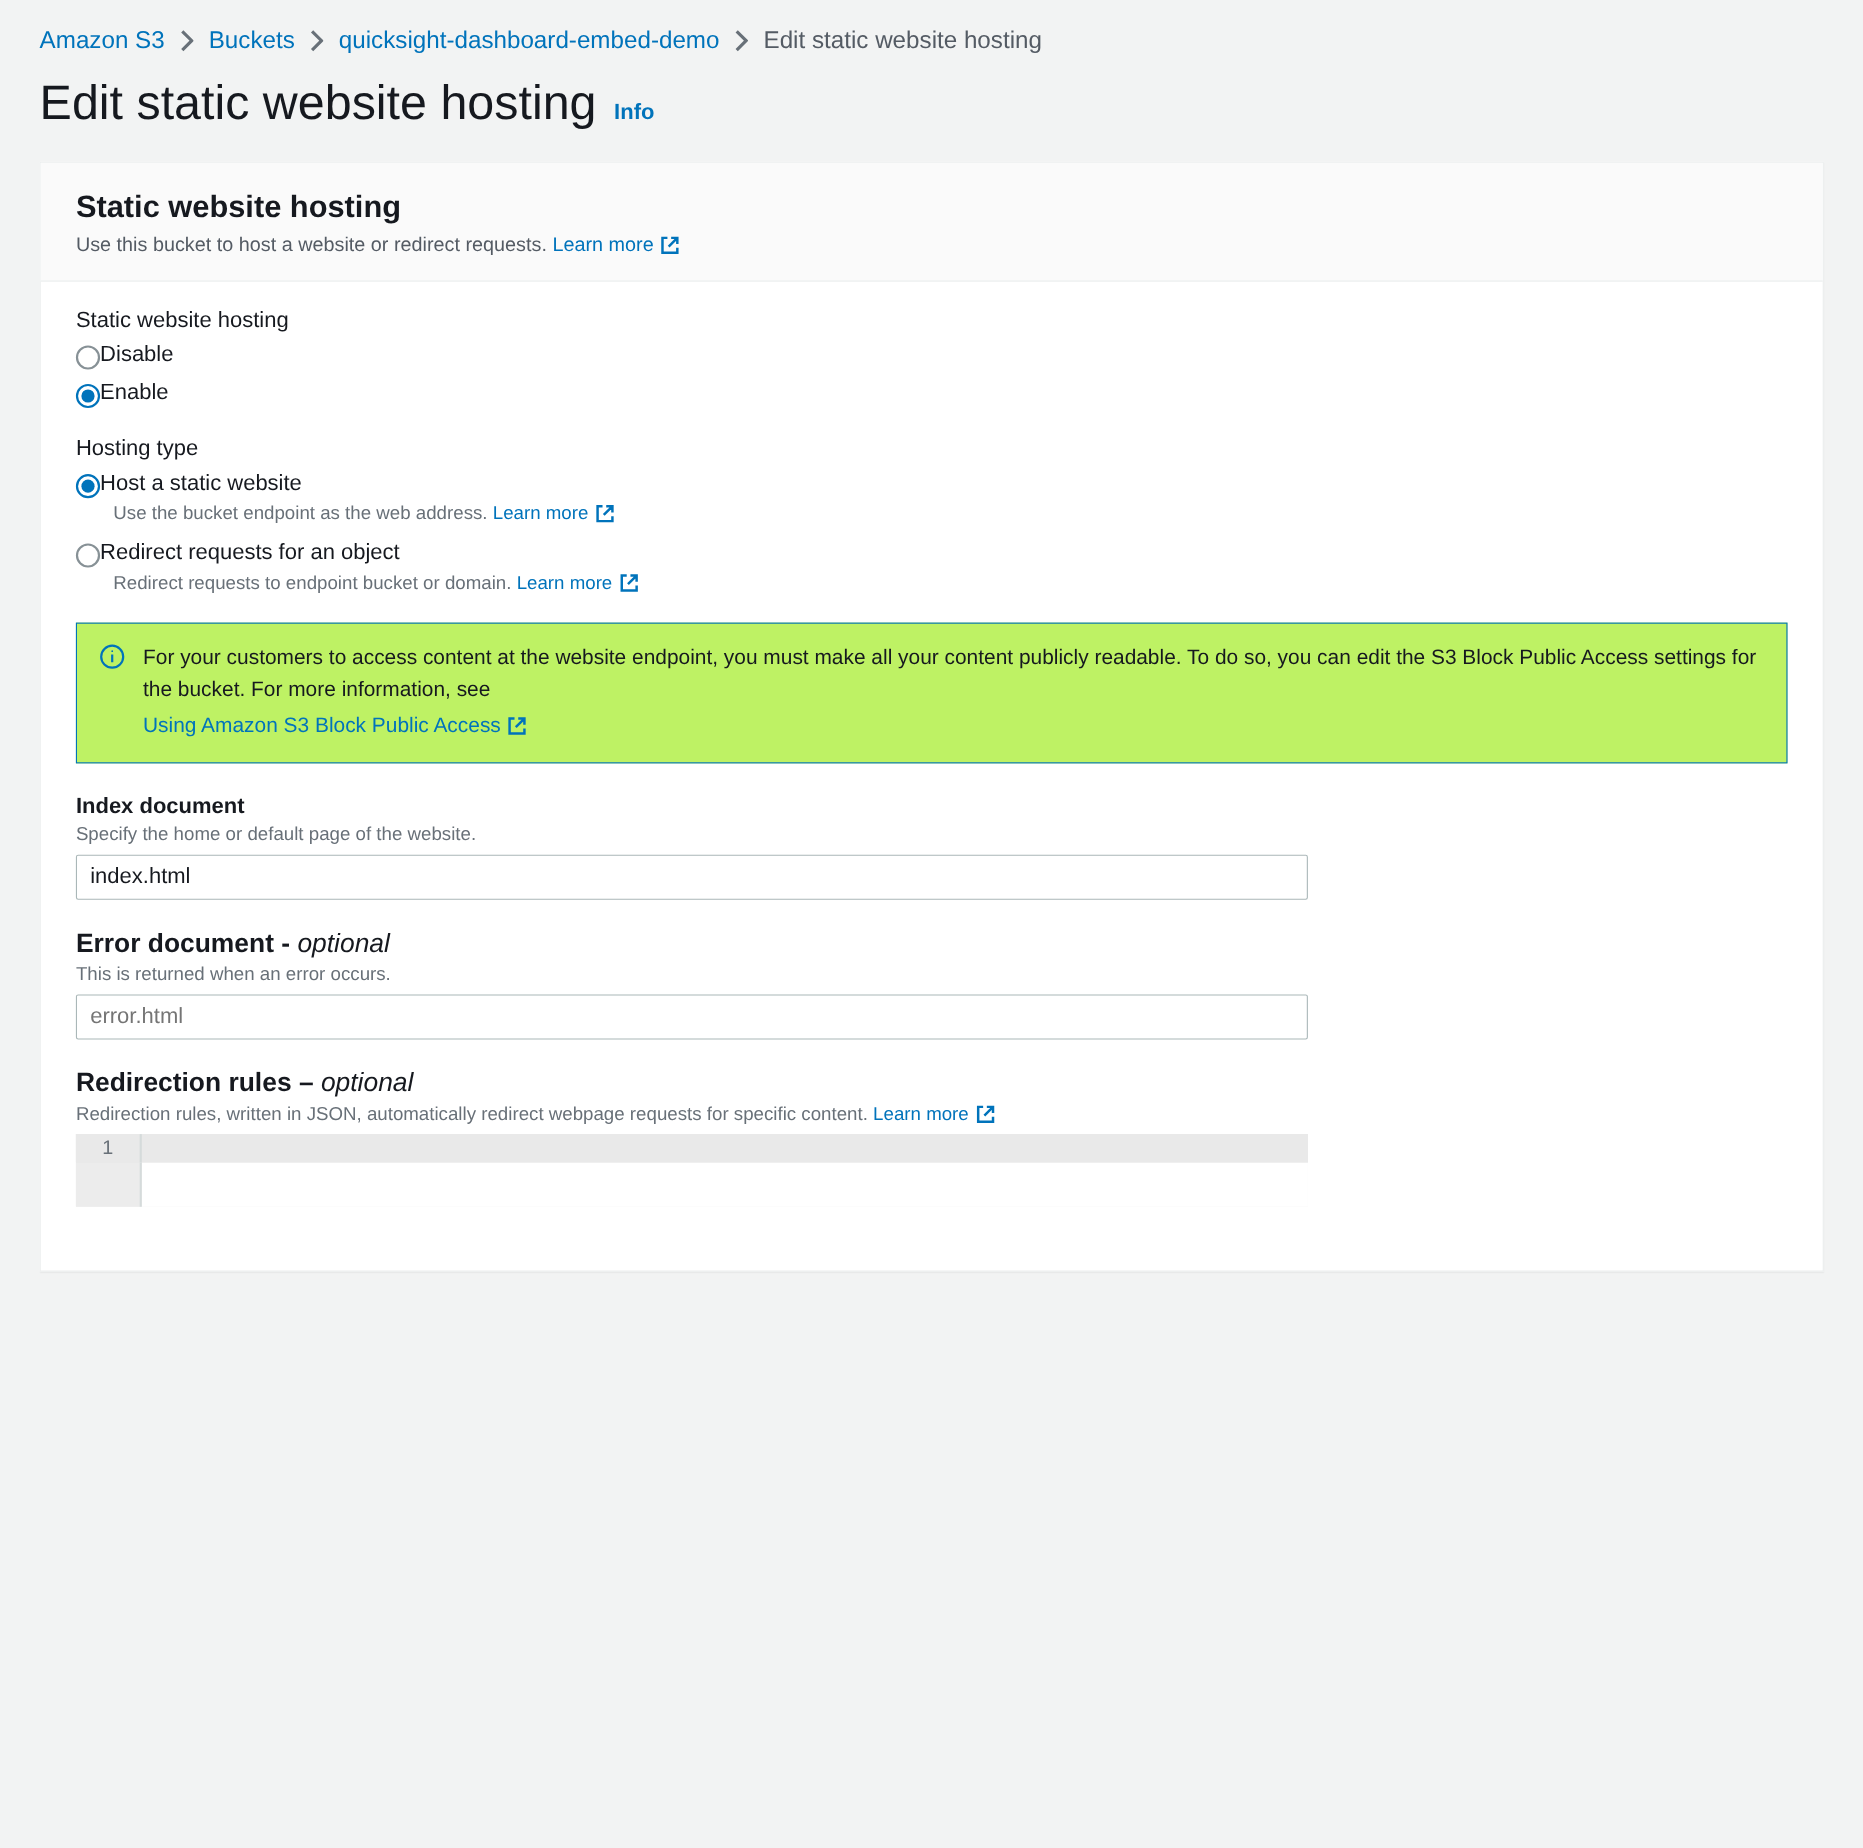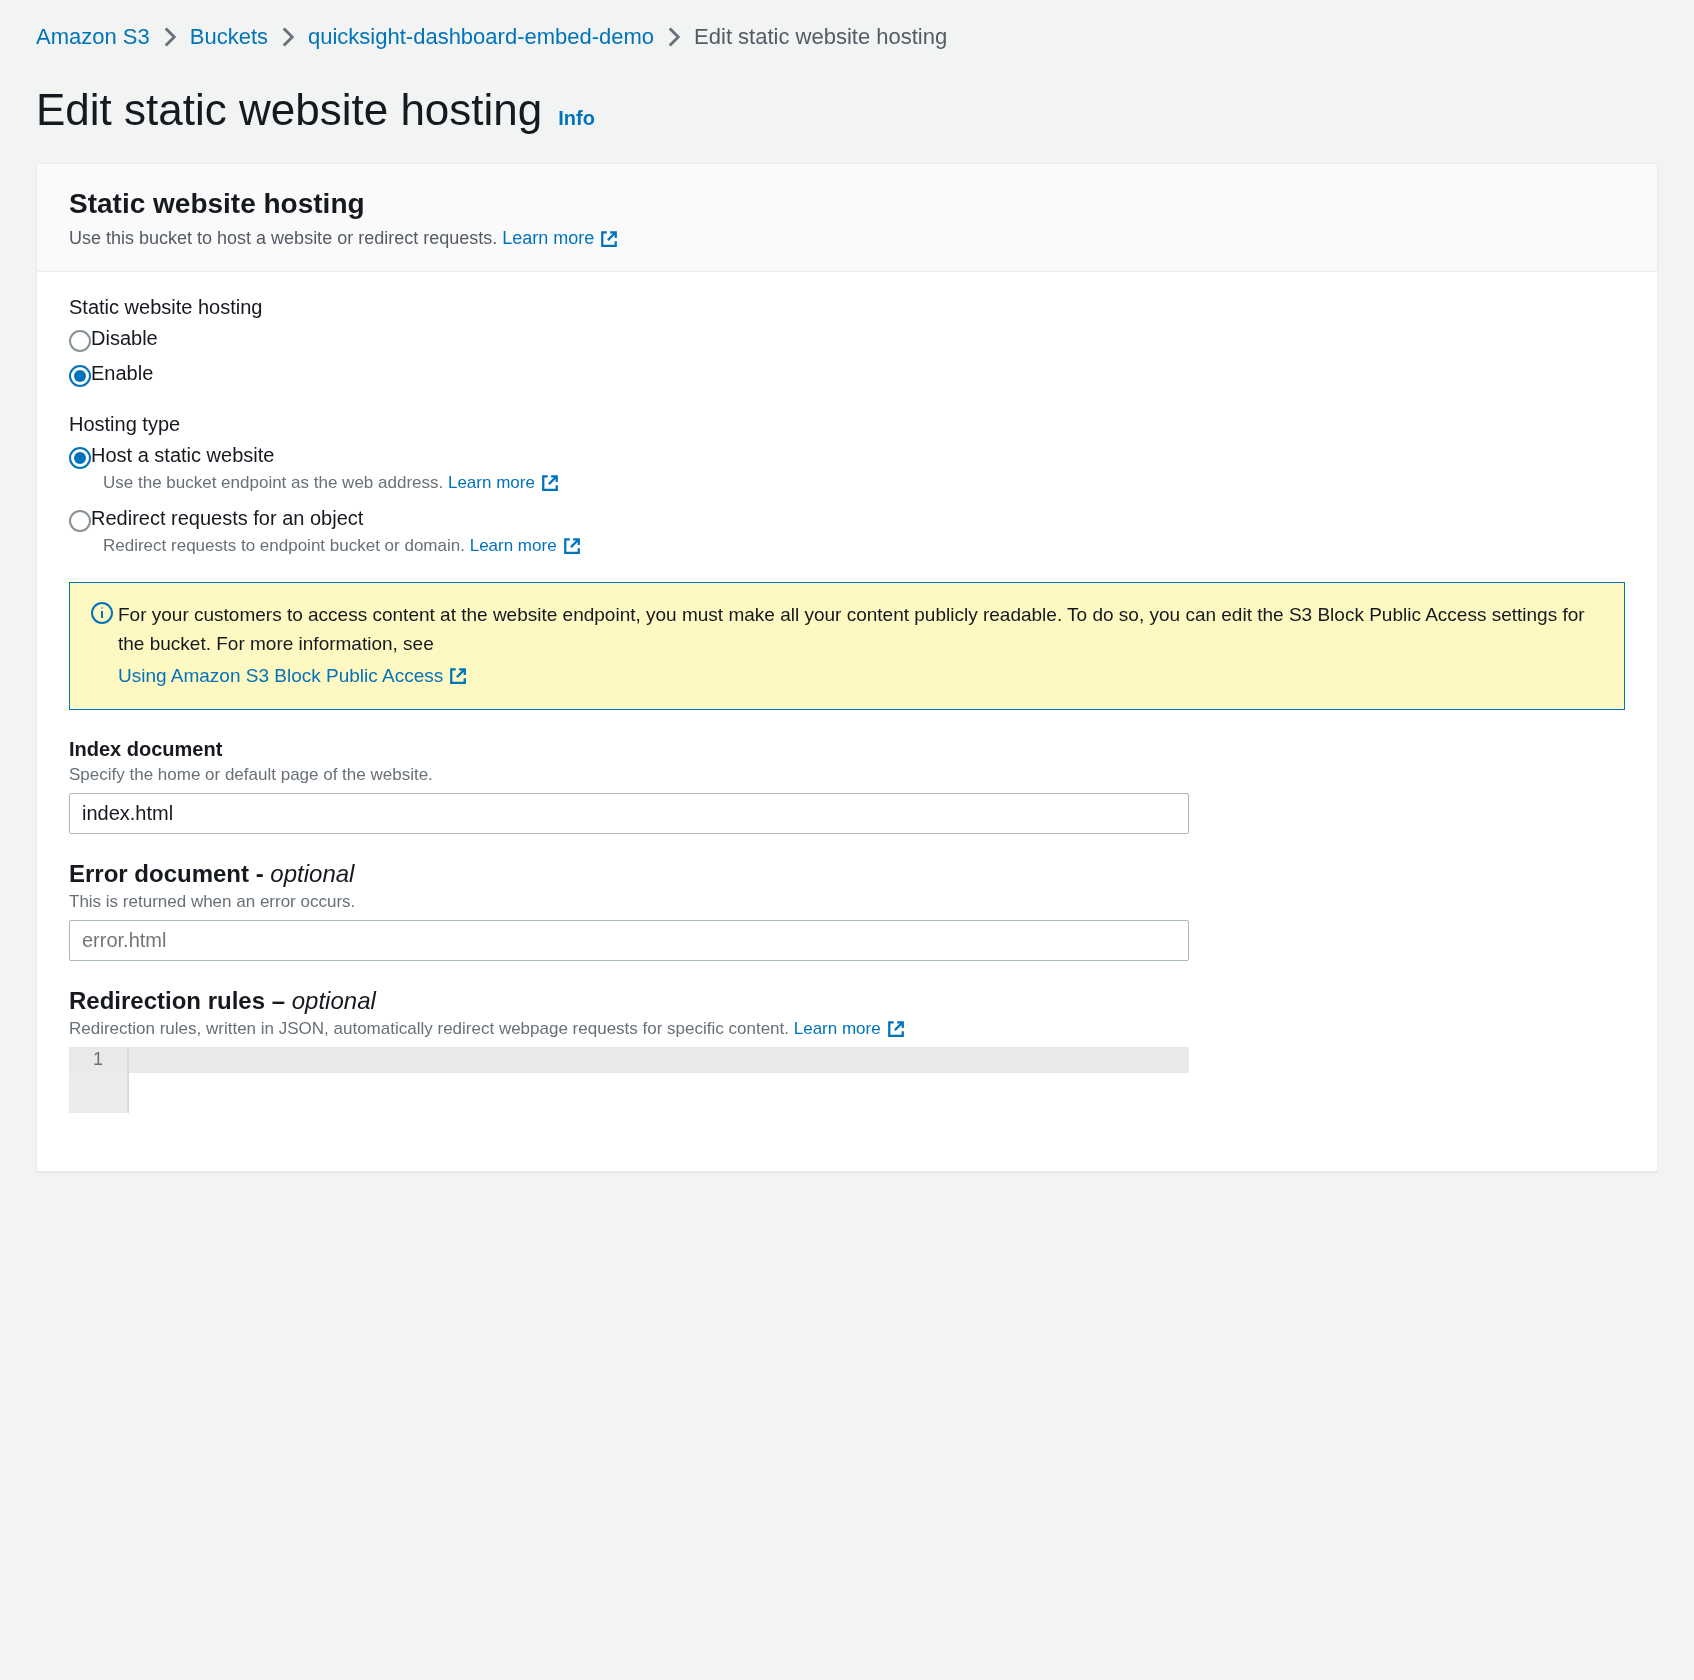--- a/index.html
+++ b/index.html
@@ -9,21 +9,21 @@
     color: #16191f;
     font-size: 14px;
   }
   .page { padding: 20px 36px 40px; max-width: 1694px; }
   .breadcrumbs {
     display: flex;
     align-items: center;
     flex-wrap: wrap;
     font-size: 22px;
     line-height: 1.5;
-    margin-bottom: 32px;
+    margin-bottom: 16px;
   }
   .breadcrumbs a { color: #0073bb; text-decoration: none; }
   .breadcrumbs .sep { margin: 0 14px; color: #687078; display: inline-flex; }
   .breadcrumbs .sep svg { width: 12px; height: 20px; stroke: #687078; }
   .breadcrumbs .current { color: #545b64; }
   h1.page-title {
     font-size: 44px;
     font-weight: 400;
     color: #16191f;
     margin-bottom: 28px;
@@ -68,24 +68,24 @@
   .radio.checked { border-color: #0073bb; }
   .radio.checked::after {
     content: ""; width: 12px; height: 12px; border-radius: 50%; background: #0073bb;
   }
   .radio-text { font-size: 20px; }
   .radio-subrow { margin-left: 34px; font-size: 17px; color: #687078; margin-top: -6px; margin-bottom: 14px; }
   .learn-more { color: #0073bb; text-decoration: none; display: inline-flex; align-items: center; gap: 6px; }
   .ext-icon { width: 18px; height: 18px; stroke: #0073bb; stroke-width: 2; fill: none; }
   .alert {
     border: 1px solid #0073bb;
-    background: #fef9c3;
+    background: #bef264;
     padding: 18px 20px;
     display: flex;
-    gap: 4px;
+    gap: 16px;
     margin-bottom: 28px;
   }
   .alert .info-icon {
     width: 24px; height: 24px; flex-shrink: 0;
     fill: none; stroke: #0073bb; stroke-width: 2;
   }
   .alert-body { font-size: 19px; line-height: 1.5; }
   .alert-body .learn-more { font-size: 19px; margin-top: 4px; display: inline-flex; }
   .text-input {
     width: 72%;

